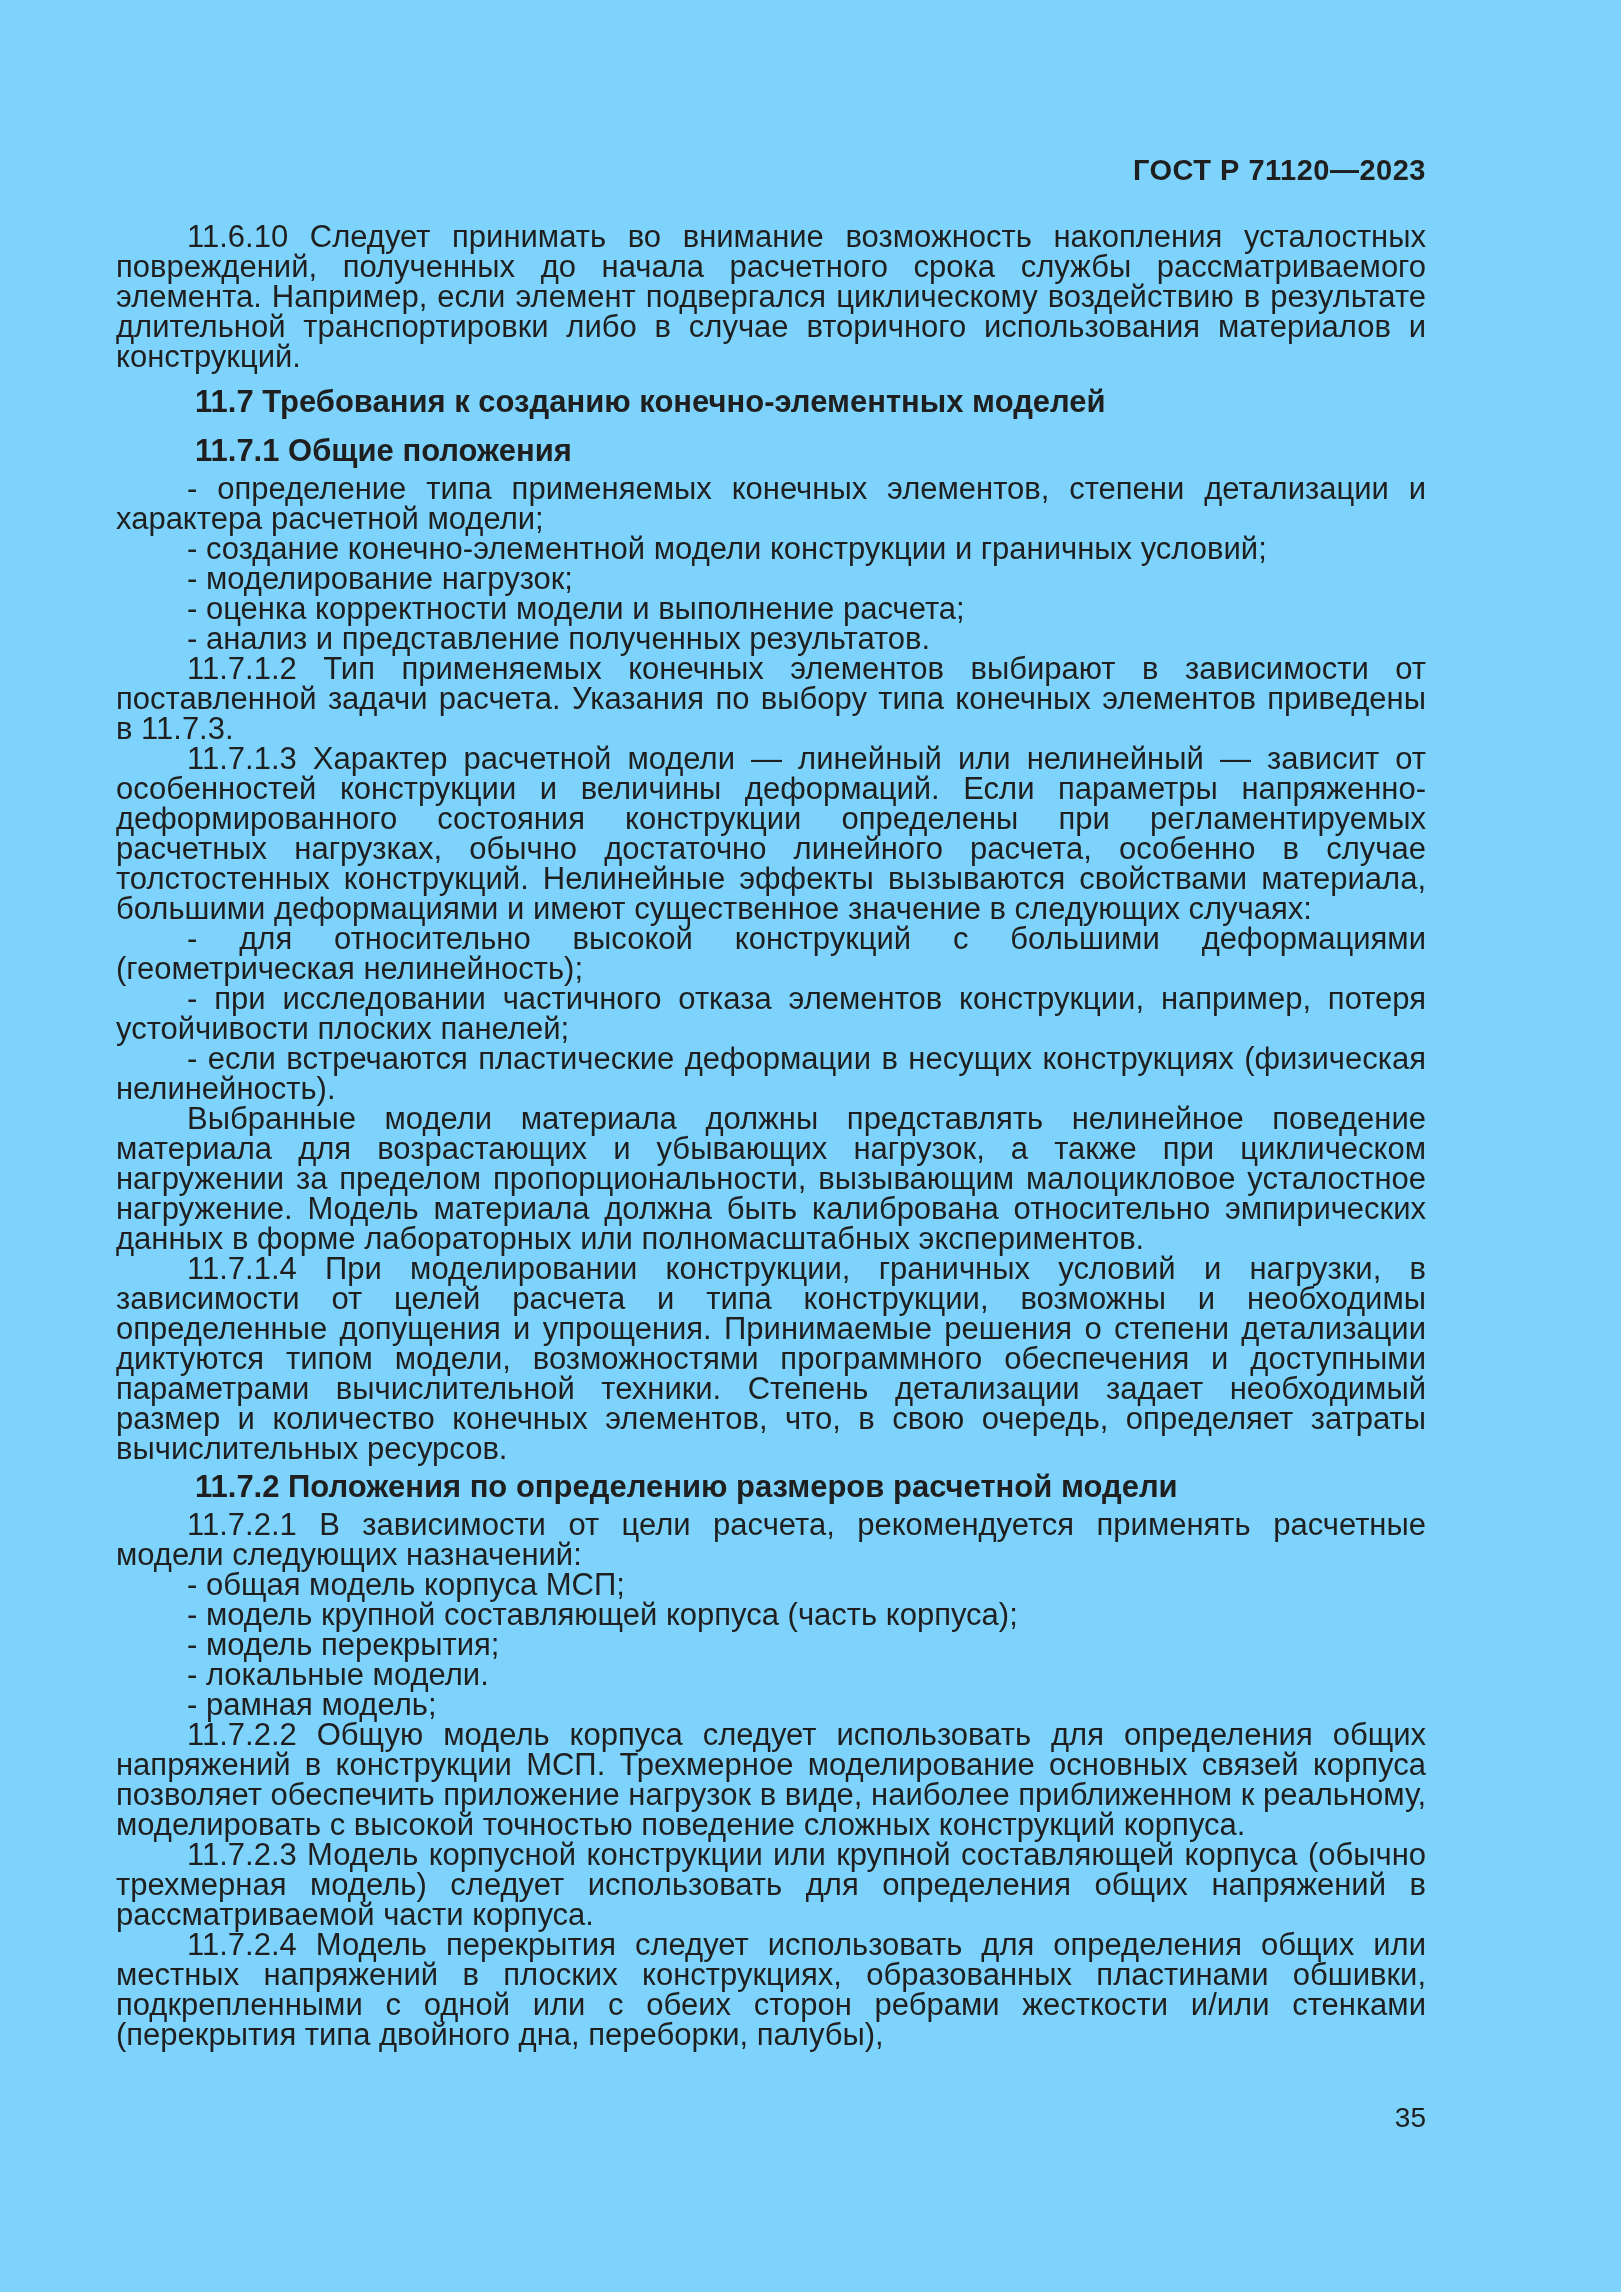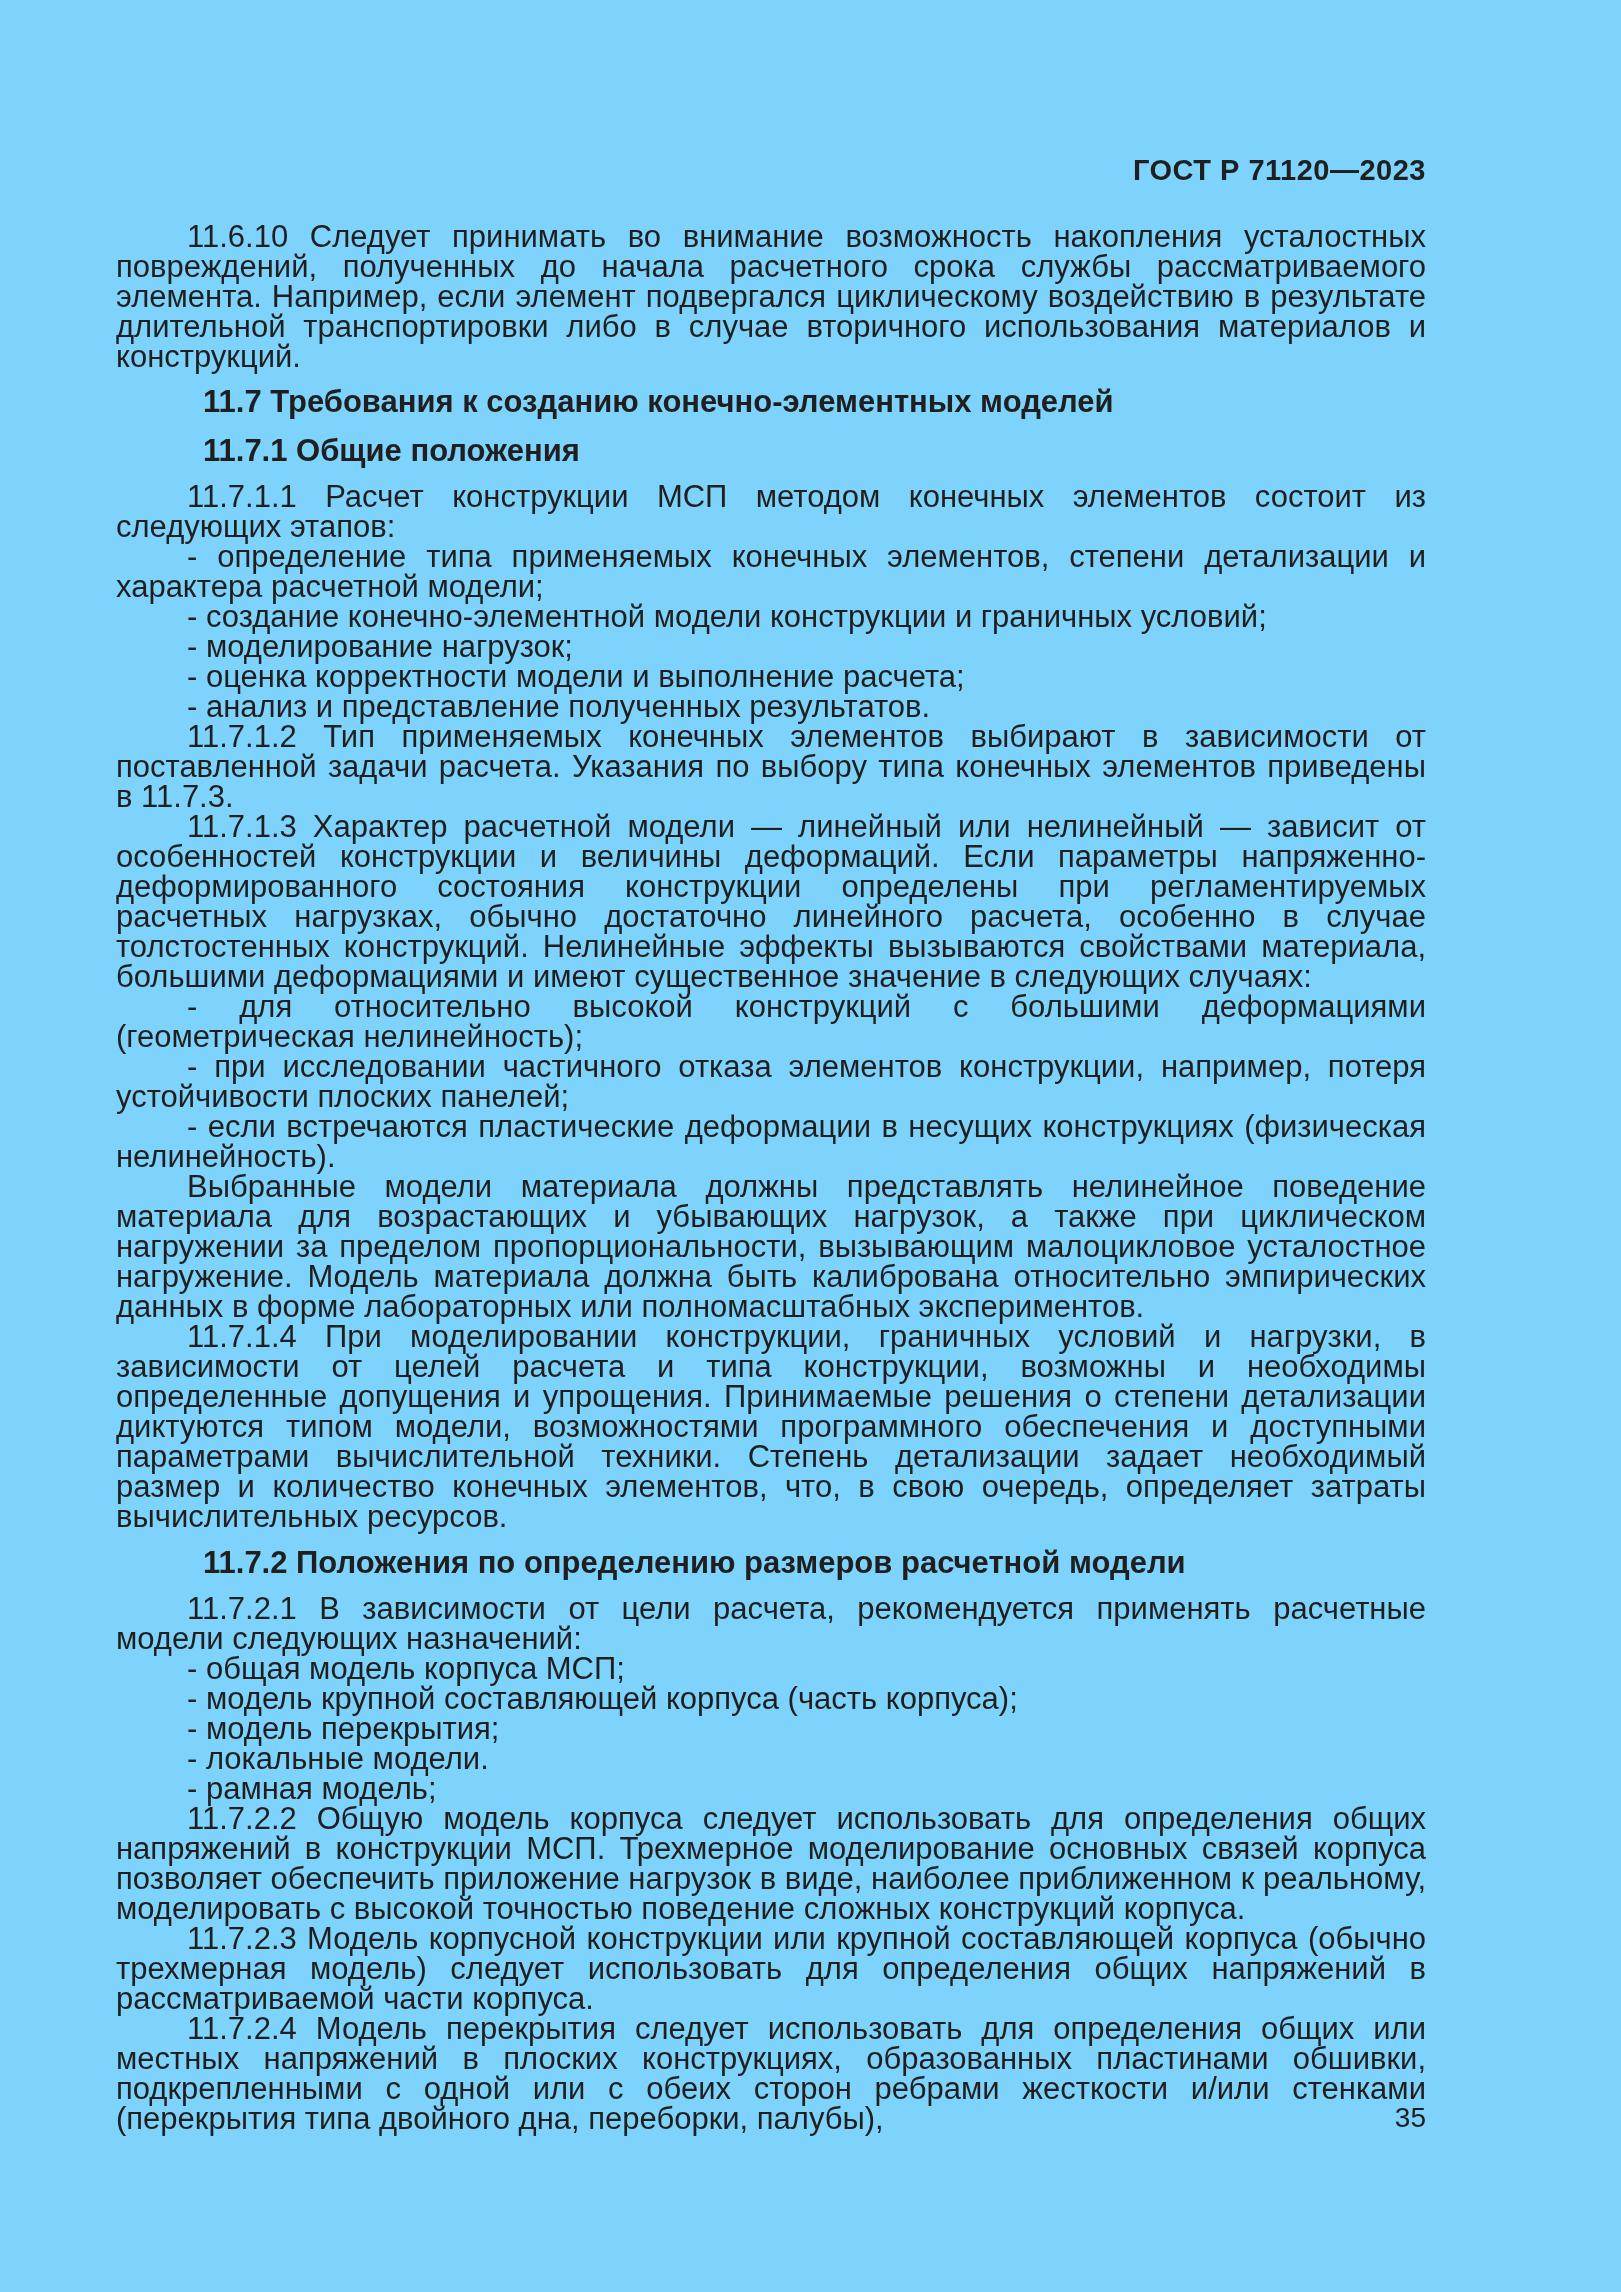--- a/index.html
+++ b/index.html
@@ -34,21 +34,21 @@
     font-size: 31px;
     line-height: 30px;
     text-align: justify;
   }
   .content .p,
   .content .li {
     margin: 0;
     text-indent: 71px;
   }
   .content .h {
-    margin: 16px;
+    margin: 8px;
     text-indent: 71px;
     font-weight: bold;
   }
   .gap-lg { margin-top: 14.7px !important; }
   .gap-md { margin-top: 19.6px !important; }
   .page-number {
     position: absolute;
     top: 2068px;
     right: 195px;
     font-size: 28px;
@@ -59,21 +59,20 @@
 <body>
 
 <div class="page">
 
   <div class="running-header">ГОСТ Р 71120—2023</div>
 
   <div class="content">
     <p class="p">11.6.10 Следует принимать во внимание возможность накопления усталостных повреждений, полученных до начала расчетного срока службы рассматриваемого элемента. Например, если элемент подвергался циклическому воздействию в результате длительной транспортировки либо в случае вторичного использования материалов и конструкций.</p>
     <p class="h gap-lg">11.7 Требования к созданию конечно-элементных моделей</p>
     <p class="h gap-md">11.7.1 Общие положения</p>
-    <p class="p">11.7.1.1 Расчет конструкции МСП методом конечных элементов состоит из следующих этапов:</p>
     <p class="li">- определение типа применяемых конечных элементов, степени детализации и характера расчетной модели;</p>
     <p class="li">- создание конечно-элементной модели конструкции и граничных условий;</p>
     <p class="li">- моделирование нагрузок;</p>
     <p class="li">- оценка корректности модели и выполнение расчета;</p>
     <p class="li">- анализ и представление полученных результатов.</p>
     <p class="p">11.7.1.2 Тип применяемых конечных элементов выбирают в зависимости от поставленной задачи расчета. Указания по выбору типа конечных элементов приведены в 11.7.3.</p>
     <p class="p">11.7.1.3 Характер расчетной модели — линейный или нелинейный — зависит от особенностей конструкции и величины деформаций. Если параметры напряженно-деформированного состояния конструкции определены при регламентируемых расчетных нагрузках, обычно достаточно линейного расчета, особенно в случае толстостенных конструкций. Нелинейные эффекты вызываются свойствами материала, большими деформациями и имеют существенное значение в следующих случаях:</p>
     <p class="li">- для относительно высокой конструкций с большими деформациями (геометрическая нелинейность);</p>
     <p class="li">- при исследовании частичного отказа элементов конструкции, например, потеря устойчивости плоских панелей;</p>
     <p class="li">- если встречаются пластические деформации в несущих конструкциях (физическая нелинейность).</p>

